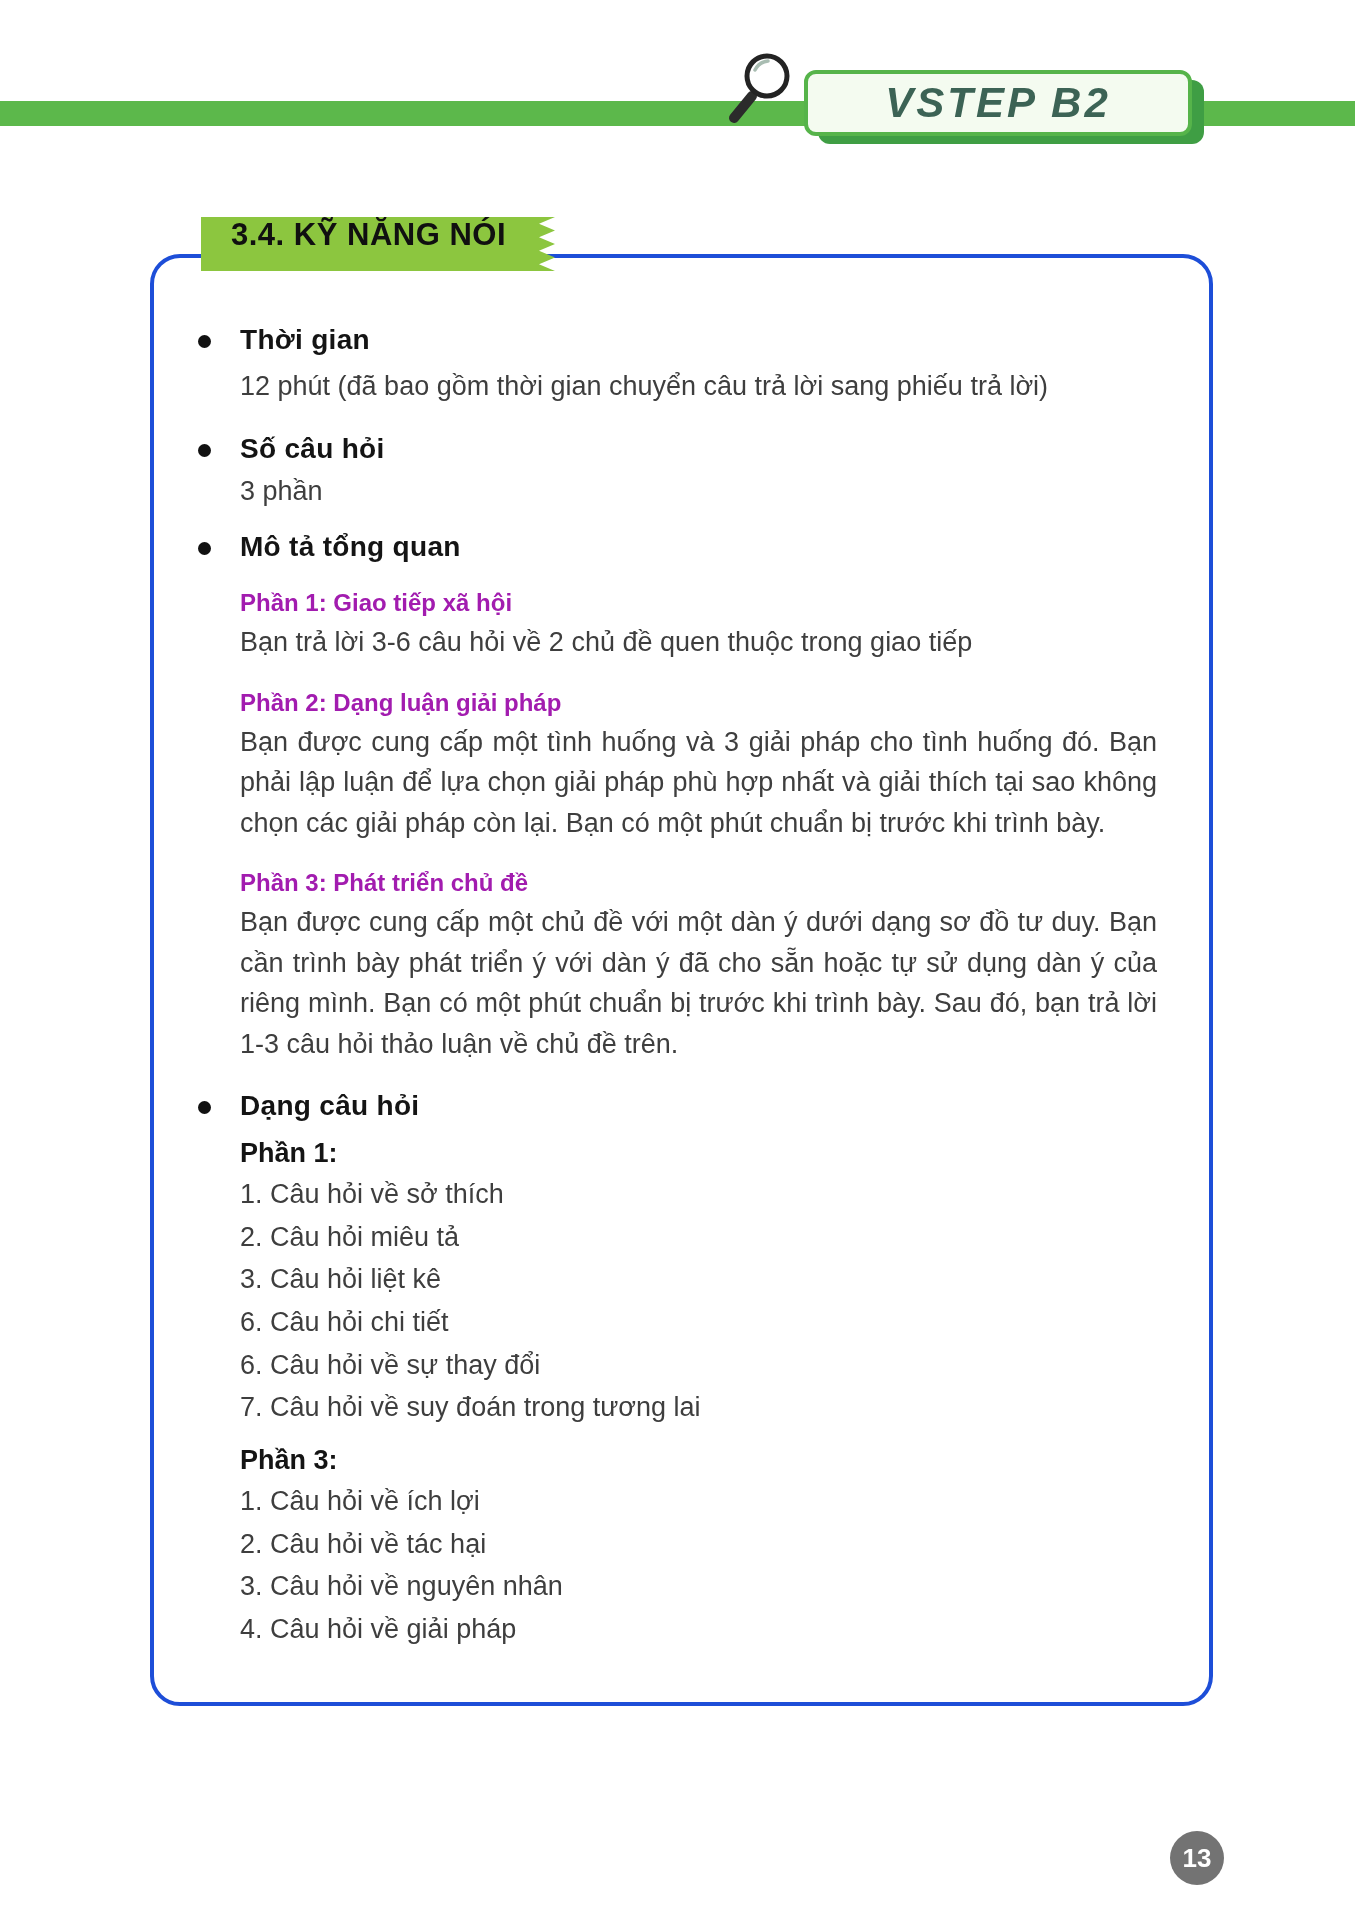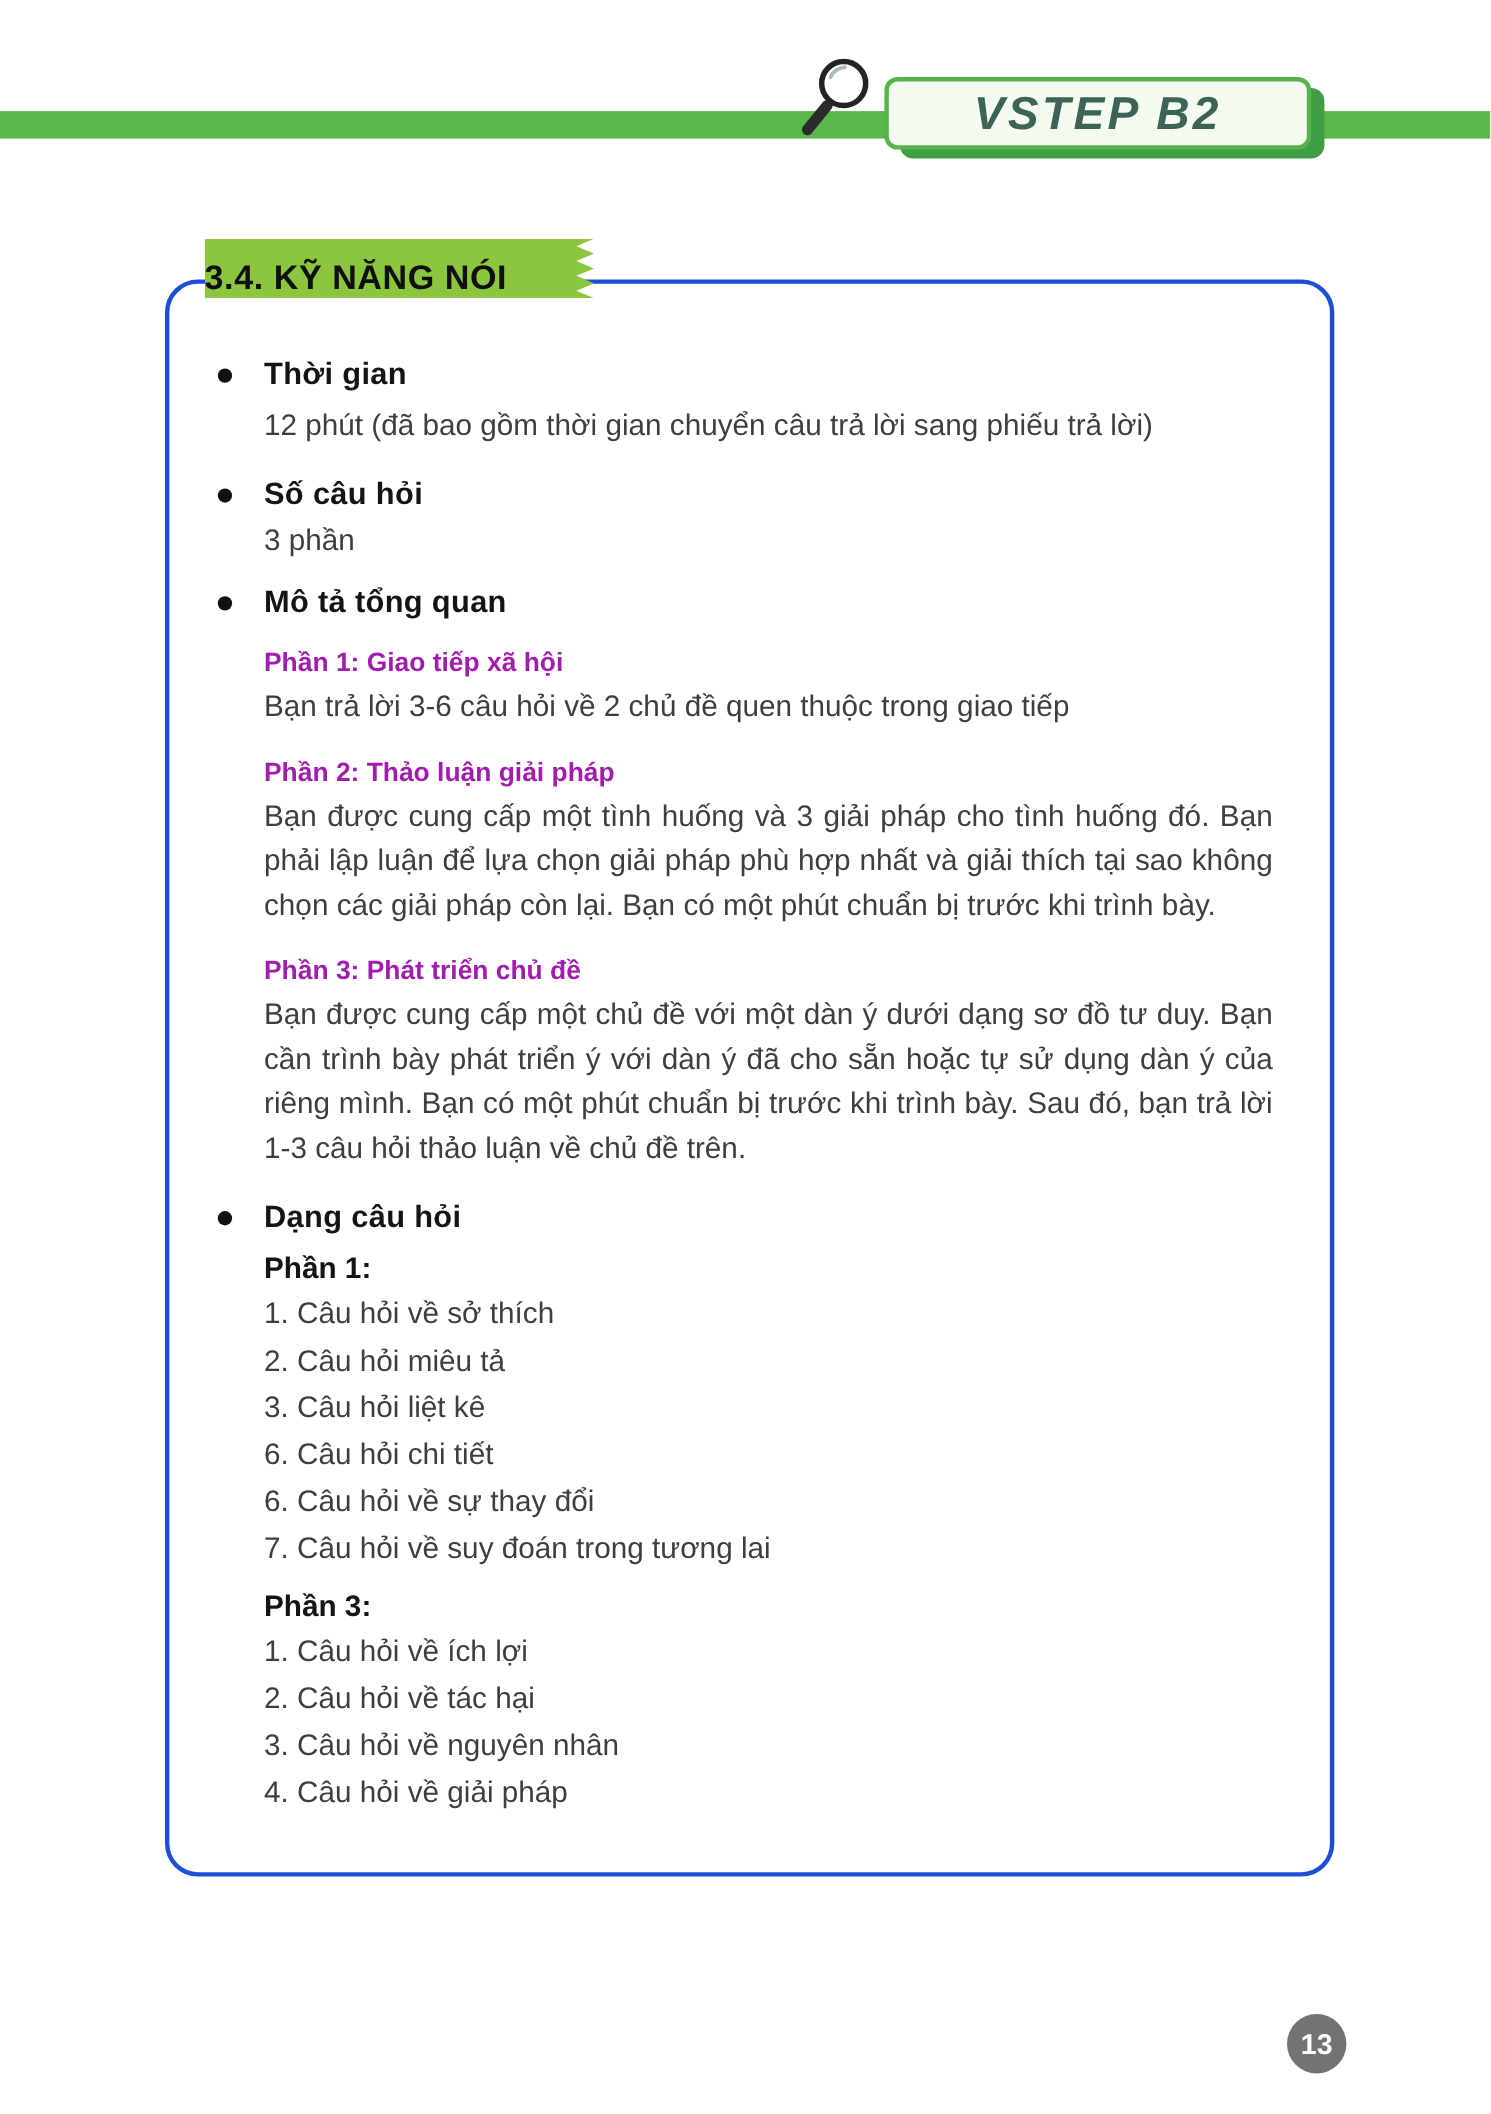--- a/index.html
+++ b/index.html
@@ -14,22 +14,22 @@
 
   .magnifier { position:absolute; left:718px; top:46px; z-index:4; }
 
   .badge { position:absolute; left:804px; top:70px; width:388px; height:66px; z-index:3; }
   .badge .shadow { position:absolute; left:14px; top:10px; right:-12px; bottom:-8px; background:#3F9E44; border-radius:12px; }
   .badge .face { position:absolute; inset:0; background:#F4FBF0; border:4px solid #56B44A; border-radius:12px;
                  display:flex; align-items:center; justify-content:center; }
   .badge .label { font-size:42px; font-weight:bold; font-style:italic; color:#3C6355; letter-spacing:3px; }
 
   
-  .ribbon { position:absolute; left:186px; top:217px; width:354px; height:54px; background:#8CC63F; z-index:3;
-            display:flex; align-items:flex-end; 
+  .ribbon { position:absolute; left:201px; top:217px; width:354px; height:54px; background:#8CC63F; z-index:3;
+            display:flex; align-items:flex-start; padding-left:30px;
             clip-path: polygon(0 0, 100% 0, calc(100% - 16px) 12.5%, 100% 25%, calc(100% - 16px) 37.5%,
                                100% 50%, calc(100% - 16px) 62.5%, 100% 75%, calc(100% - 16px) 87.5%, 100% 100%, 0 100%); }
   .ribbon .title { font-size:31px; font-weight:bold; color:#101010; letter-spacing:0.5px; }
 
   
   .content-box { position:absolute; left:150px; top:254px; width:1063px; height:1452px;
                  border:4px solid #1d4ed8; border-radius:30px; background:#ffffff; z-index:1;
                  padding:66px 52px 0 36px; }
 
   .section { position:relative; padding-left:50px; }
@@ -91,21 +91,21 @@
       <div class="body-text mt6">3 phần</div>
     </div>
 
     <div class="section gap26">
       <span class="dot"></span>
       <div class="sec-label">Mô tả tổng quan</div>
 
       <div class="part-title">Phần 1: Giao tiếp xã hội</div>
       <div class="body-text">Bạn trả lời 3-6 câu hỏi về 2 chủ đề quen thuộc trong giao tiếp</div>
 
-      <div class="part-title">Phần 2: Thảo luận giải pháp</div>
+      <div class="part-title">Phần 2: Dạng luận giải pháp</div>
       <div class="body-text justify">Bạn được cung cấp một tình huống và 3 giải pháp cho tình huống đó. Bạn phải lập luận để lựa chọn giải pháp phù hợp nhất và giải thích tại sao không chọn các giải pháp còn lại. Bạn có một phút chuẩn bị trước khi trình bày.</div>
 
       <div class="part-title">Phần 3: Phát triển chủ đề</div>
       <div class="body-text justify">Bạn được cung cấp một chủ đề với một dàn ý dưới dạng sơ đồ tư duy. Bạn cần trình bày phát triển ý với dàn ý đã cho sẵn hoặc tự sử dụng dàn ý của riêng mình. Bạn có một phút chuẩn bị trước khi trình bày. Sau đó, bạn trả lời 1-3 câu hỏi thảo luận về chủ đề trên.</div>
     </div>
 
     <div class="section">
       <span class="dot"></span>
       <div class="sec-label">Dạng câu hỏi</div>
 

